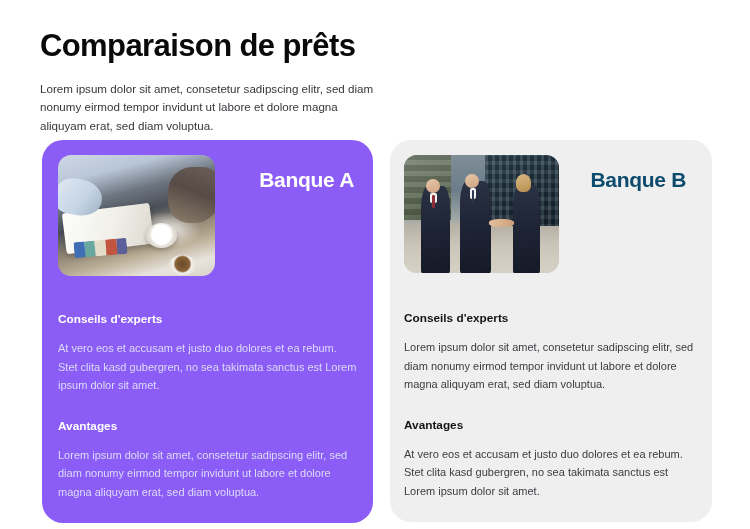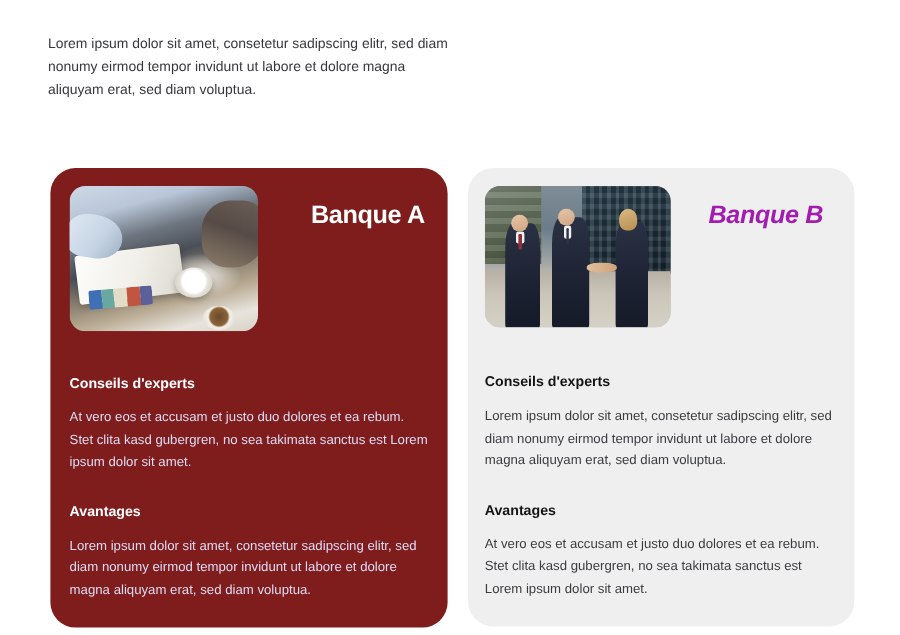--- a/index.html
+++ b/index.html
@@ -57,21 +57,21 @@
   }
 
   .card {
     border-radius: 21px;
     box-sizing: border-box;
     padding: 15px 16px 22px 16px;
     position: relative;
   }
   .card-a {
     width: 331px;
-    background: #7f1d1d;
+    background: #8b5cf6;
     min-height: 350px;
   }
   .card-b {
     width: 322px;
     background: #efefef;
     min-height: 353px;
     padding-left: 14px;
     padding-right: 14px;
   }
 
@@ -99,21 +99,21 @@
   .bank-title {
     font-size: 21px;
     font-weight: 700;
     letter-spacing: -0.3px;
     line-height: 1;
     margin: 0;
     padding-top: 14px;
     white-space: nowrap;
   }
   .card-a .bank-title { color: #ffffff; padding-right: 3px; }
-  .card-b .bank-title { color: #a21caf; padding-right: 12px; font-style: italic; }
+  .card-b .bank-title { color: #0c4a6e; padding-right: 12px; }
 
   .section-head {
     font-size: 11.8px;
     font-weight: 700;
     margin: 0;
     line-height: 1.2;
   }
   .card-a .section-head { color: #ffffff; }
   .card-b .section-head { color: #141414; }
 
@@ -298,20 +298,21 @@
   }
   .t-left { left: 18.2%; top: 34%; }
   .t-mid  { left: 43.6%; top: 30%; background: #2c3550; }
 </style>
 </head>
 <body>
 
 <div class="page">
 
   <div class="header">
+    <h1 class="page-title">Comparaison de prêts</h1>
     <p class="intro-text">Lorem ipsum dolor sit amet, consetetur sadipscing elitr, sed diam nonumy eirmod tempor invidunt ut labore et dolore magna aliquyam erat, sed diam voluptua.</p>
   </div>
 
   <div class="cards">
 
     <div class="card card-a">
       <div class="card-top">
         <div class="card-photo">
           <div class="photo-meeting">
             <span class="arm-left"></span>

